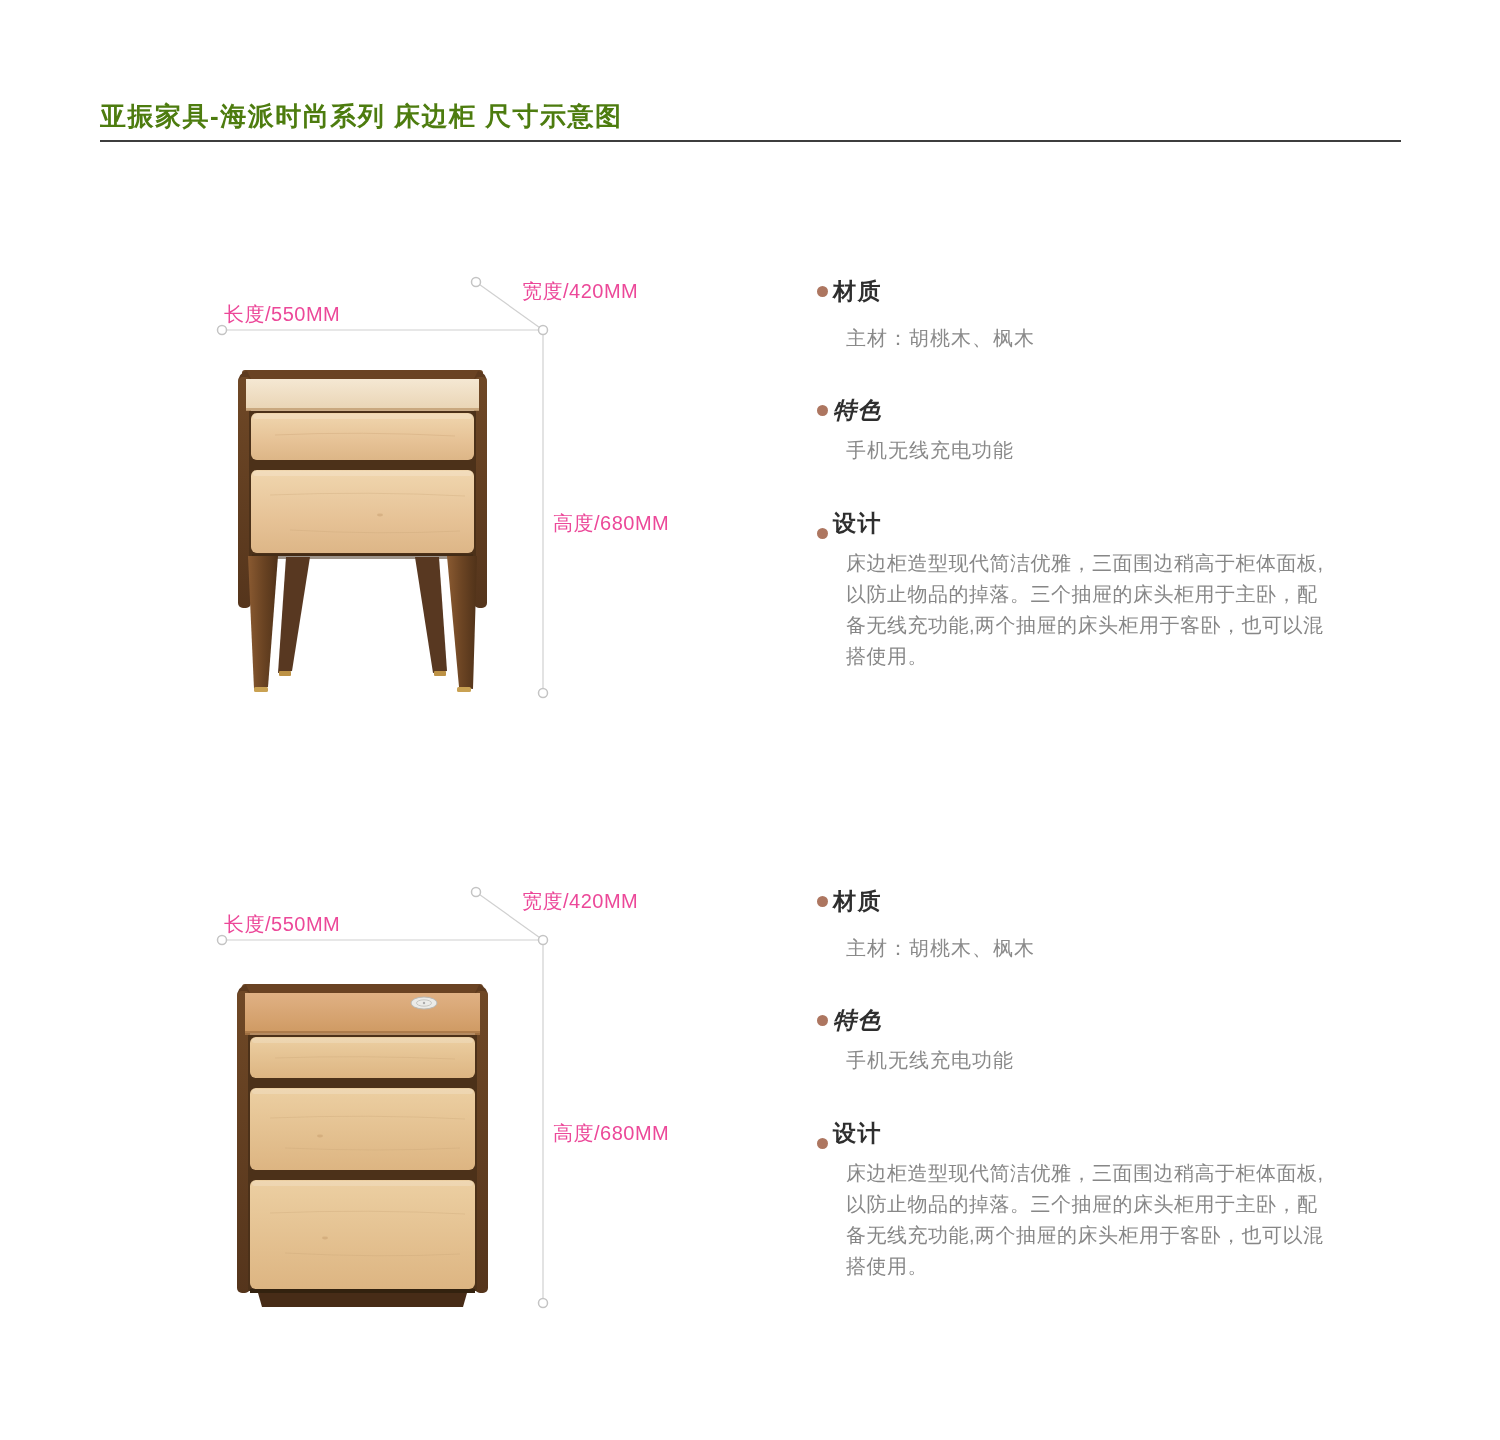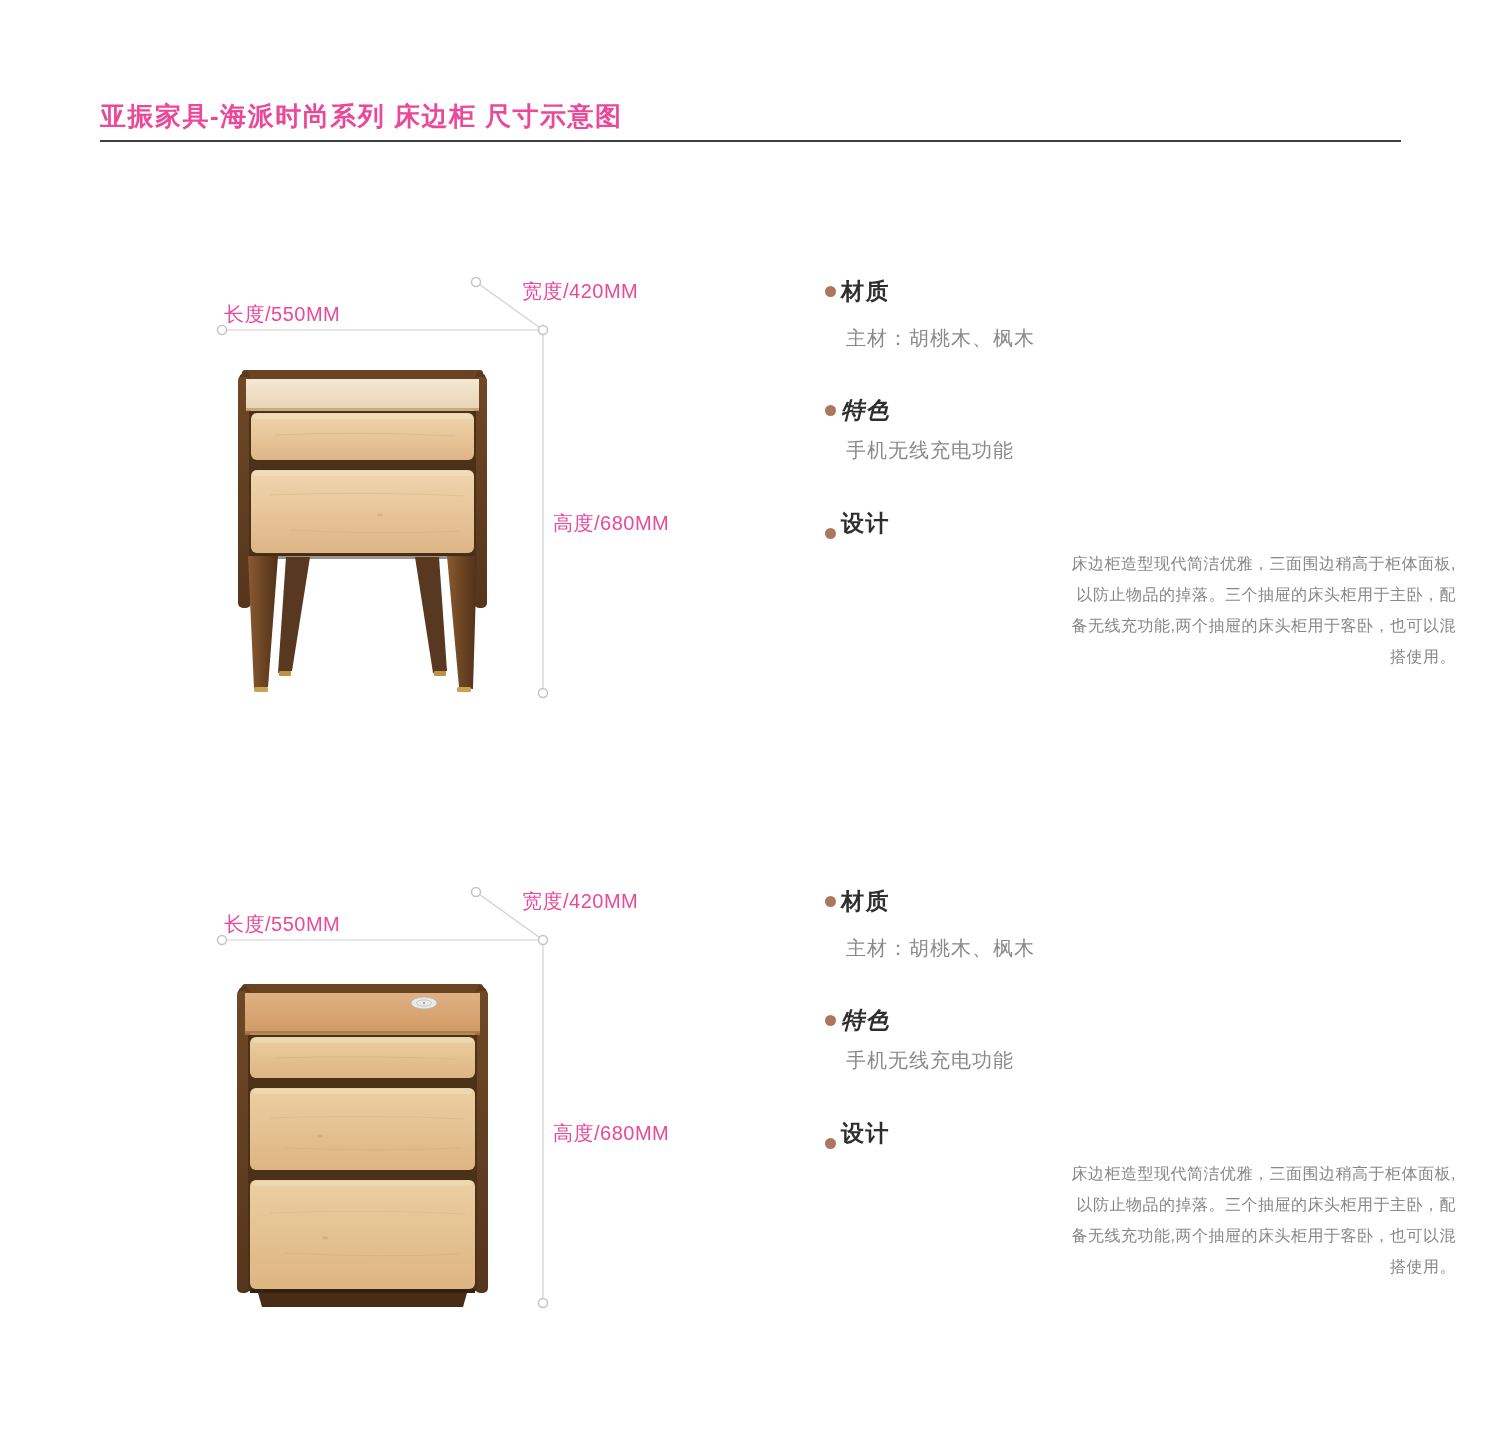--- a/index.html
+++ b/index.html
@@ -1,51 +1,51 @@
 <!DOCTYPE html>
 <html><head>
 <meta charset="utf-8">
 <style>
   html,body{margin:0;padding:0;background:#ffffff;}
   .page{position:relative;width:1500px;height:1440px;background:#ffffff;overflow:hidden;
         font-family:"Liberation Sans","DejaVu Sans",sans-serif;}
 
   
   .title{position:absolute;left:100px;top:99px;font-size:26px;font-weight:bold;
-         color:#ec4899;letter-spacing:1.5px;white-space:nowrap;}
+         color:#4d7c0f;letter-spacing:1.5px;white-space:nowrap;}
   .divider{position:absolute;left:100px;top:140px;width:1301px;height:2px;background:#3e3e3e;}
 
   
   .section{position:absolute;left:0;width:1500px;height:460px;}
   #section-1{top:270px;}
   #section-2{top:880px;}
 
   .dim-svg{position:absolute;left:0;top:0;}
   .dim-label{position:absolute;font-size:20px;color:#ec4899;letter-spacing:0.5px;white-space:nowrap;}
   .dim-length{left:224px;top:31px;}
   .dim-width{left:522px;top:8px;}
   .dim-height{left:553px;top:240px;}
 
   .cabinet-svg{position:absolute;left:230px;}
   #cab1{top:95px;}
   #cab2{top:98px;}
 
   
   .info{position:absolute;left:813px;top:0;width:660px;height:460px;}
-  .info-heading{position:absolute;left:12px;display:flex;align-items:center;}
+  .info-heading{position:absolute;left:4px;display:flex;align-items:center;}
   .bullet{width:11px;height:11px;border-radius:50%;background:#ad7660;margin-right:5px;flex:0 0 auto;}
   .info-heading .txt{font-size:23px;font-weight:bold;color:#2e2e2e;letter-spacing:1.5px;white-space:nowrap;}
   .info-body{position:absolute;left:18px;font-size:20px;color:#8a8a8a;letter-spacing:1px;white-space:nowrap;margin-left:15px;}
   .h-material{top:6px;}
   .b-material{top:55px;}
   .h-feature{top:125px;font-style:italic;}
   .b-feature{top:167px;}
   .h-design{top:238px;align-items:flex-end;}
-  .b-design{top:278px;font-size:16px;line-height:31px;letter-spacing:0.5px;
-            white-space:pre-line;width:610px;color:#878787;text-align:right;}
+  .b-design{top:278px;font-size:20px;line-height:31px;letter-spacing:0.5px;
+            white-space:pre-line;width:610px;color:#878787;}
 </style>
 </head>
 <body>
 
 <div class="page">
 
   <div class="title">亚振家具-海派时尚系列 床边柜 尺寸示意图</div>
   <div class="divider"></div>
 
   <svg width="0" height="0" style="position:absolute">

